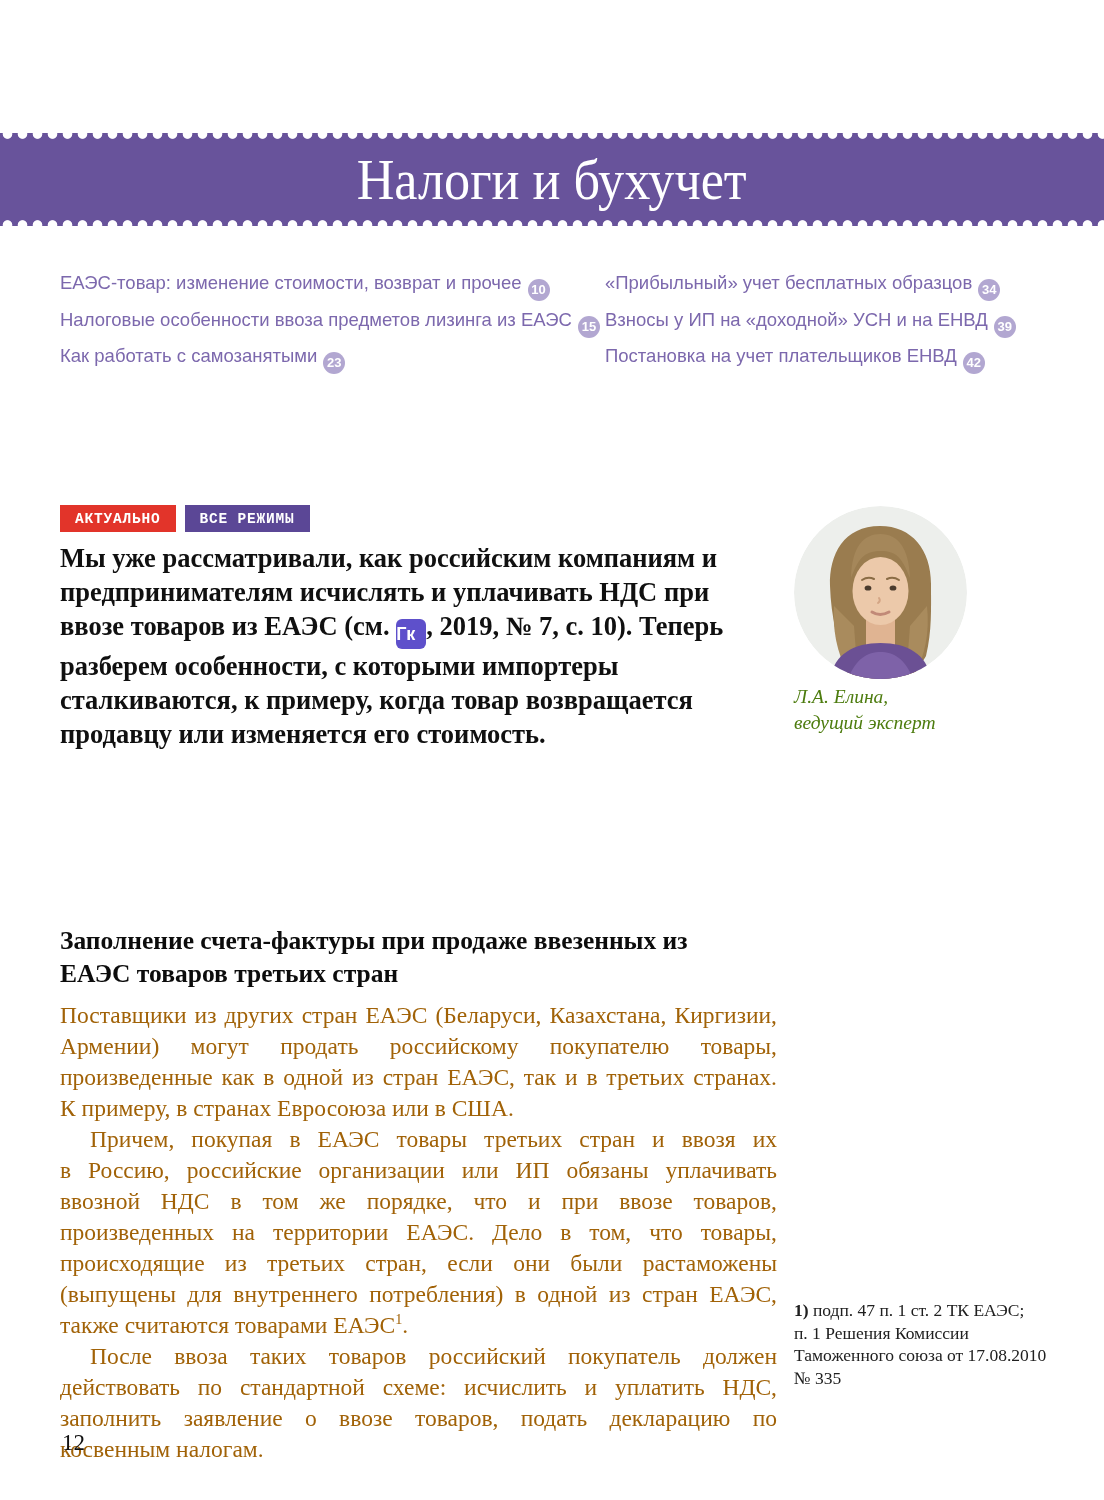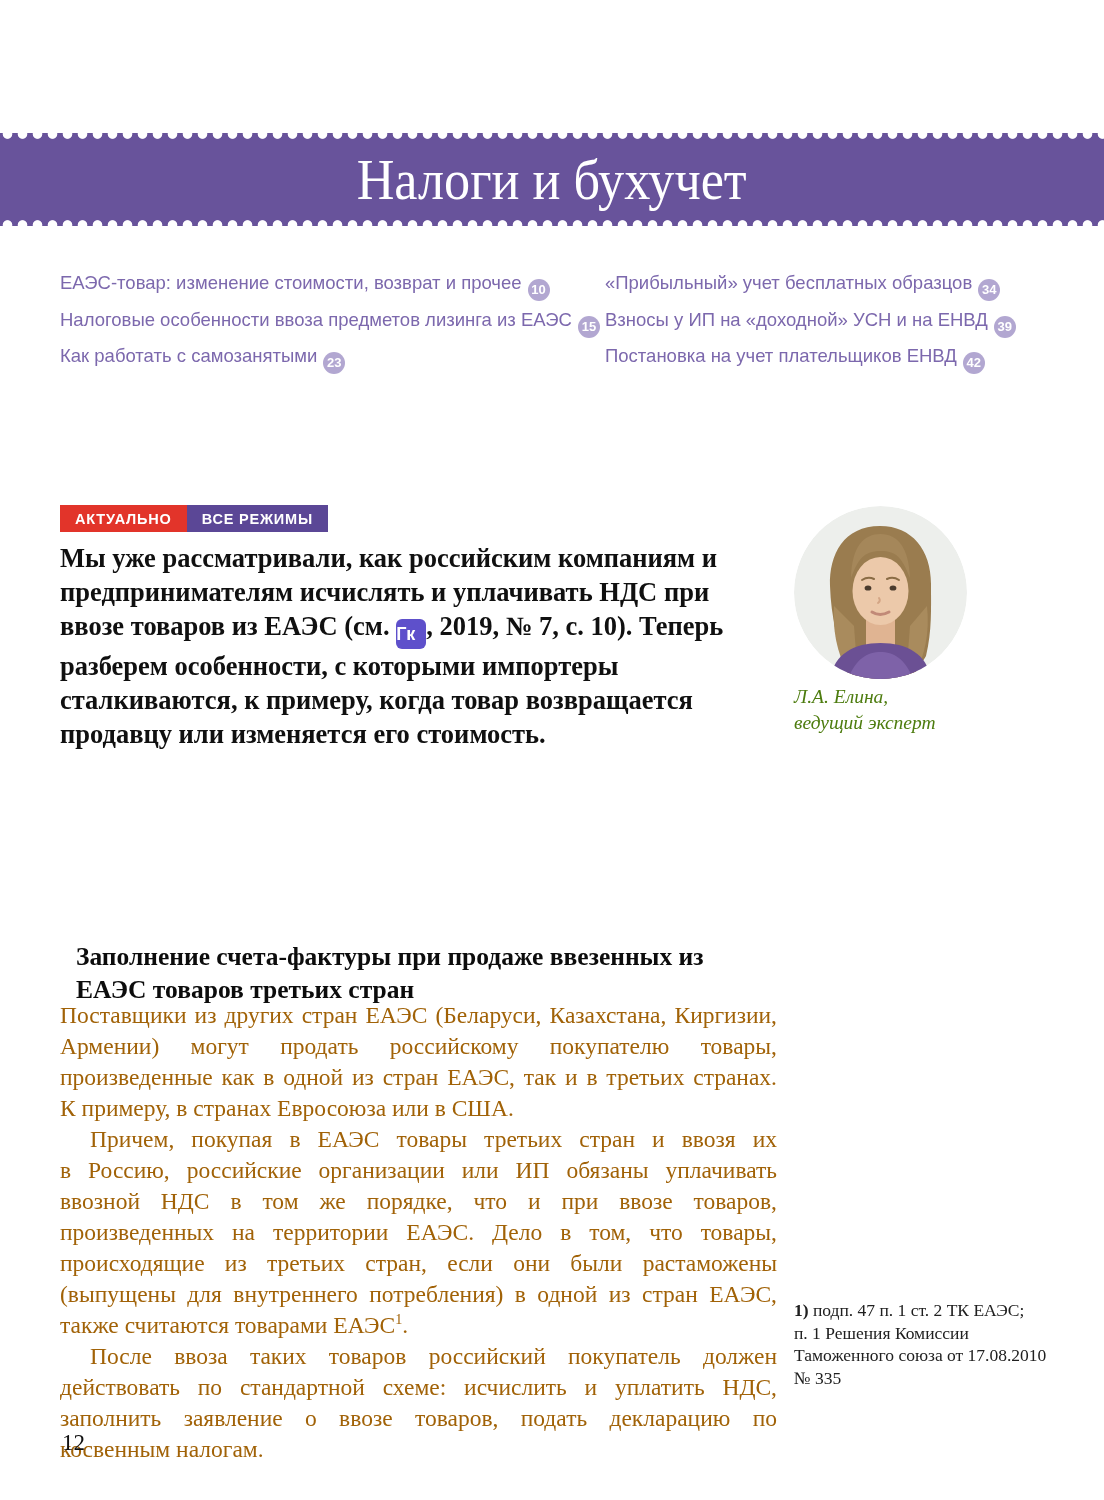--- a/index.html
+++ b/index.html
@@ -34,22 +34,22 @@
   .toc-left  { left:60px;  width:545px; }
   .toc-right { left:605px; width:475px; }
   .toc-item { display:block; line-height:22px; margin-bottom:7.5px; cursor:pointer; text-decoration:none; color:#7c68ad; }
   .toc-badge {
     display:inline-block; width:22px; height:22px; border-radius:50%;
     background:#b2a7d1; color:#ffffff; font-size:13px; font-weight:bold;
     text-align:center; line-height:22px; margin-left:6px; vertical-align:-5px;
   }
 
   
-  .badges { position:absolute; left:60px; top:505px; display:flex; 
-    font-family:Liberation Sans, sans-serif; }
+  .badges { position:absolute; left:60px; top:505px; display:flex; gap:9px;
+    font-family:Liberation Mono, monospace; }
   .badge { height:27px; line-height:28px; padding:0 15px; color:#fff;
     font-weight:bold; font-size:14.5px; letter-spacing:0.8px; }
   .badge-red    { background:#e2342a; }
   .badge-purple { background:#5b4796; }
 
   .lead {
     position:absolute; left:60px; top:541px; width:668px;
     font-weight:bold; font-size:26.5px; line-height:34px; color:#101010;
   }
   .gk-icon {
@@ -68,21 +68,21 @@
   }
 
   .article-title {
     position:absolute; left:57px; top:738px; width:760px;
     font-size:51px; line-height:57px; font-weight:bold; color:#000;
     letter-spacing:-0.5px; margin:0;
   }
 
   .section-heading {
     position:absolute; left:60px; top:924px; width:670px;
-    font-size:25.5px; line-height:33px; font-weight:bold; color:#0c0c0c; margin:16px;
+    font-size:25.5px; line-height:33px; font-weight:bold; color:#0c0c0c; margin:0;
   }
 
   
   .body-text {
     position:absolute; left:60px; top:1000px; width:717px;
     font-size:23.5px; line-height:31px; color:#a16207; text-align:justify;
   }
   .body-text p { margin:0; }
   .body-text p.indent { text-indent:30px; }
   .body-text sup { font-size:60%; line-height:0; }

